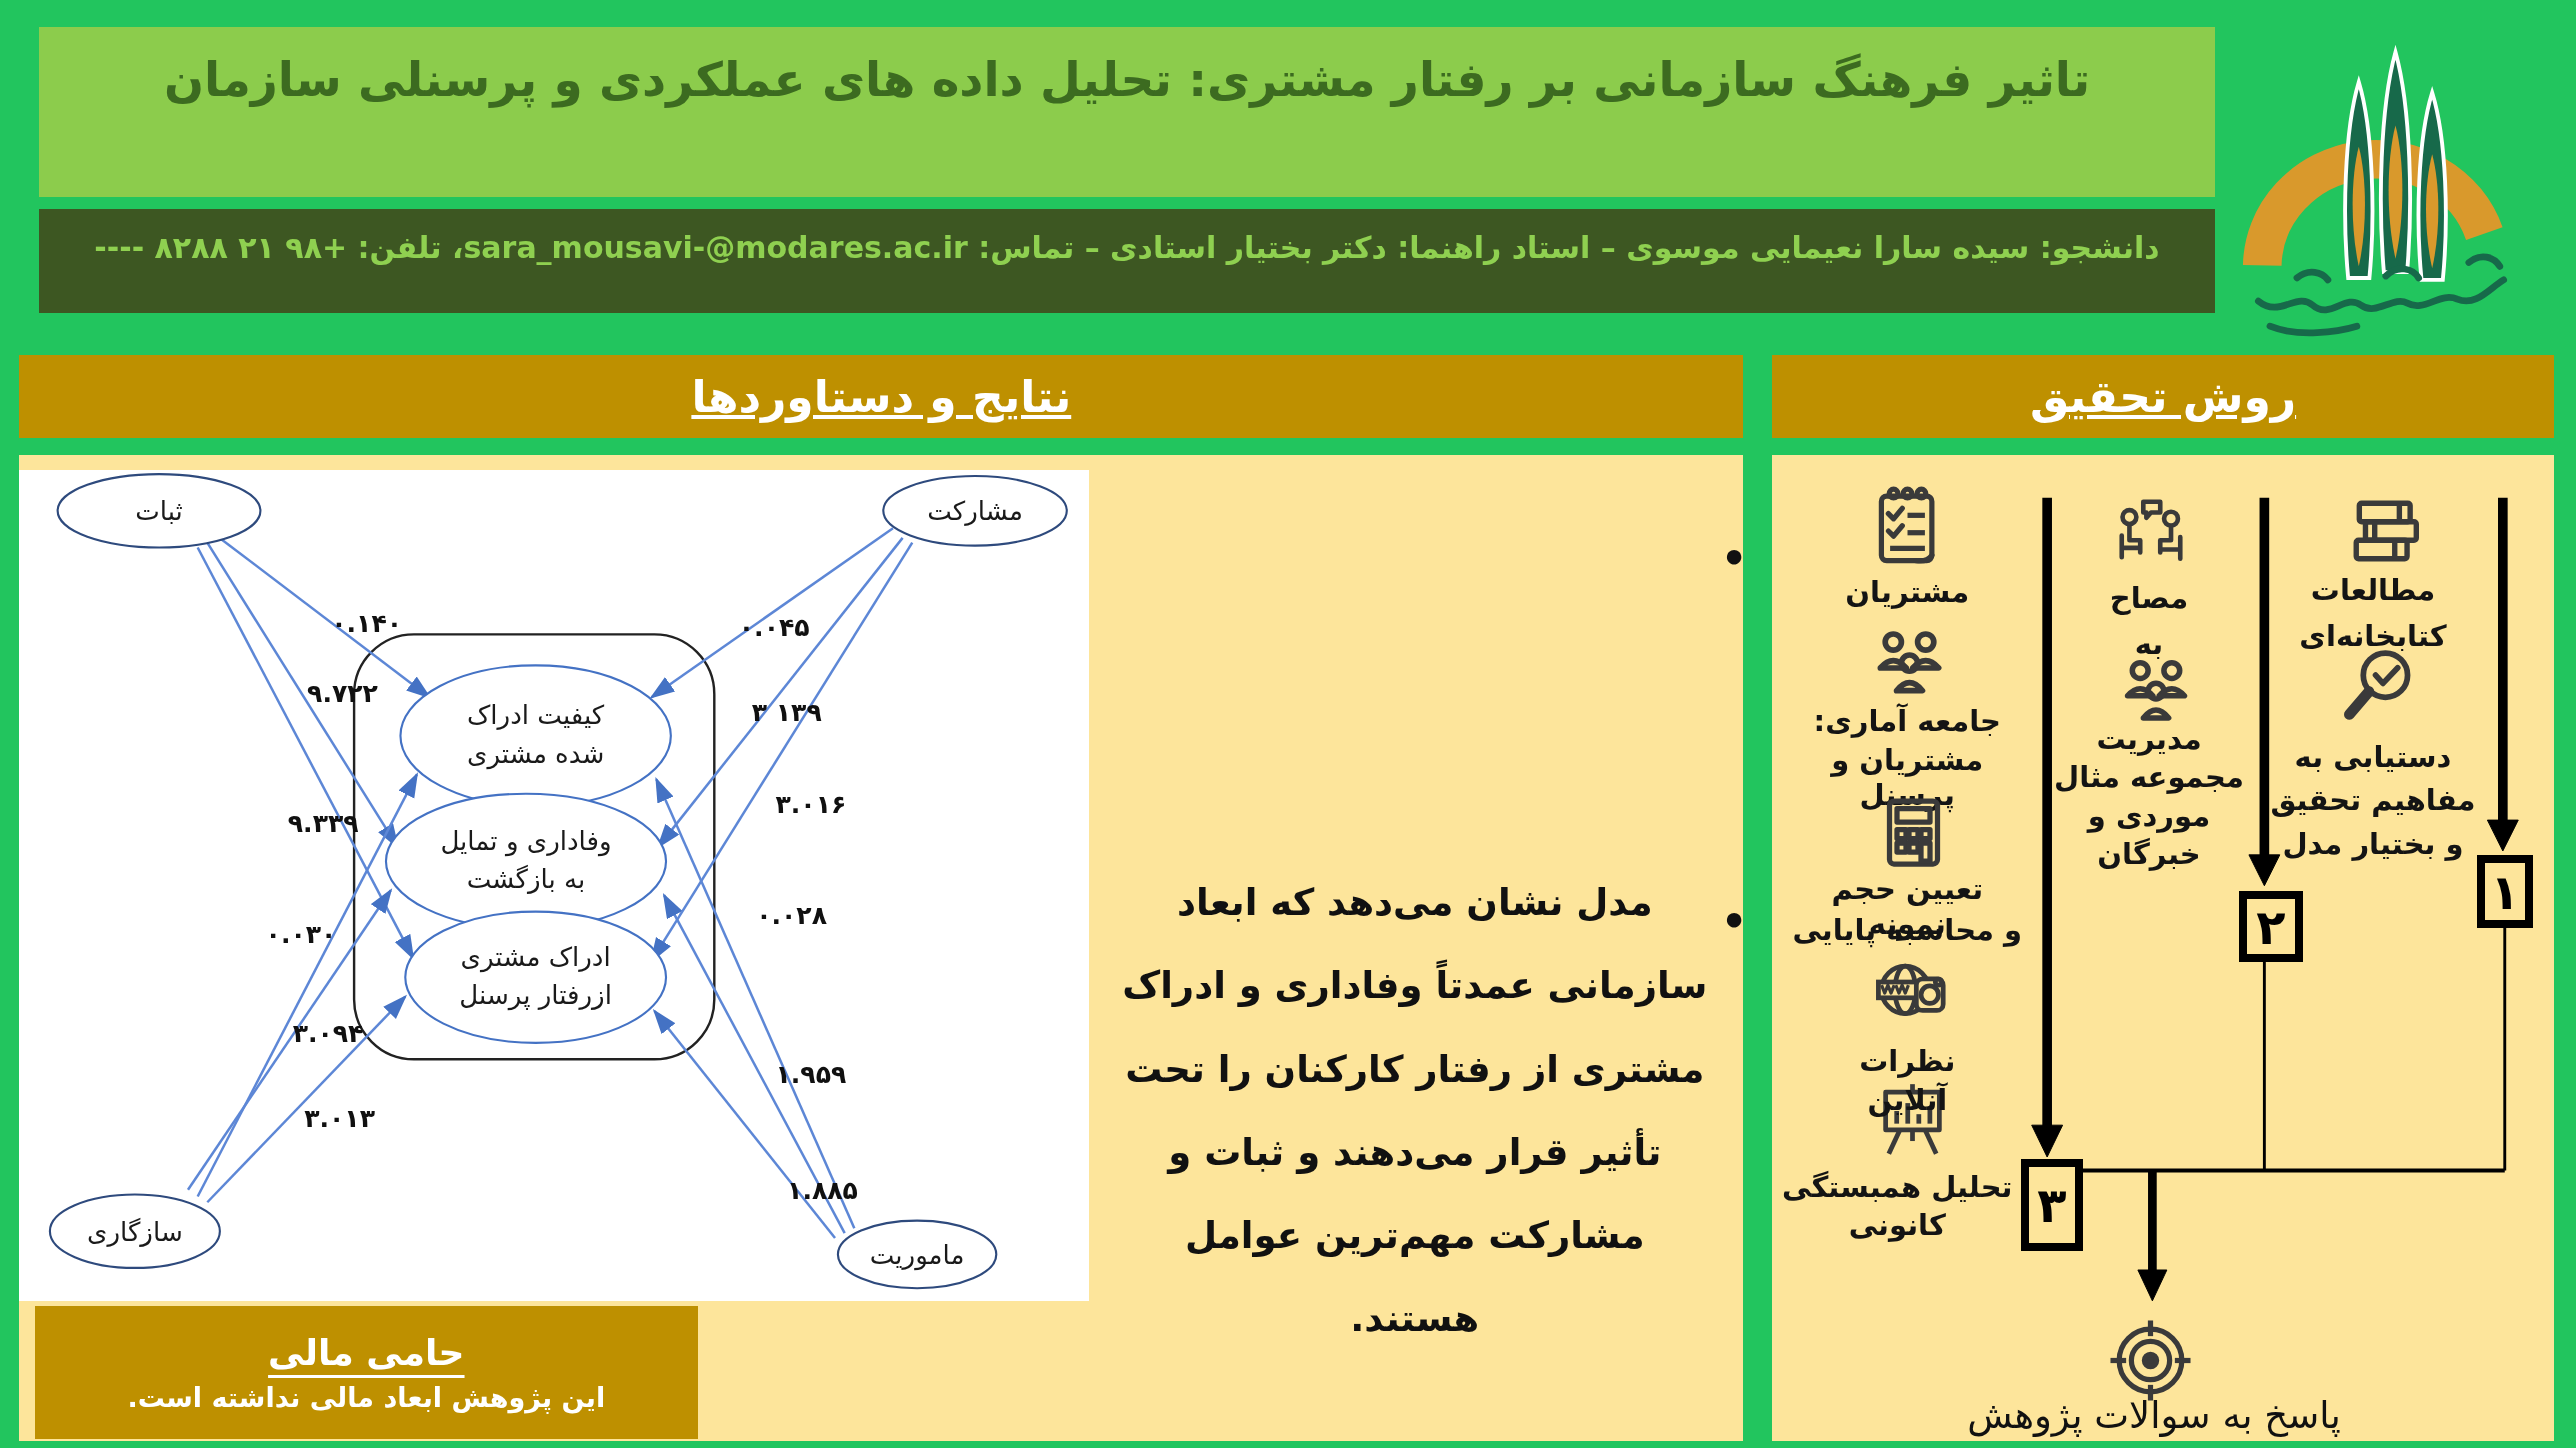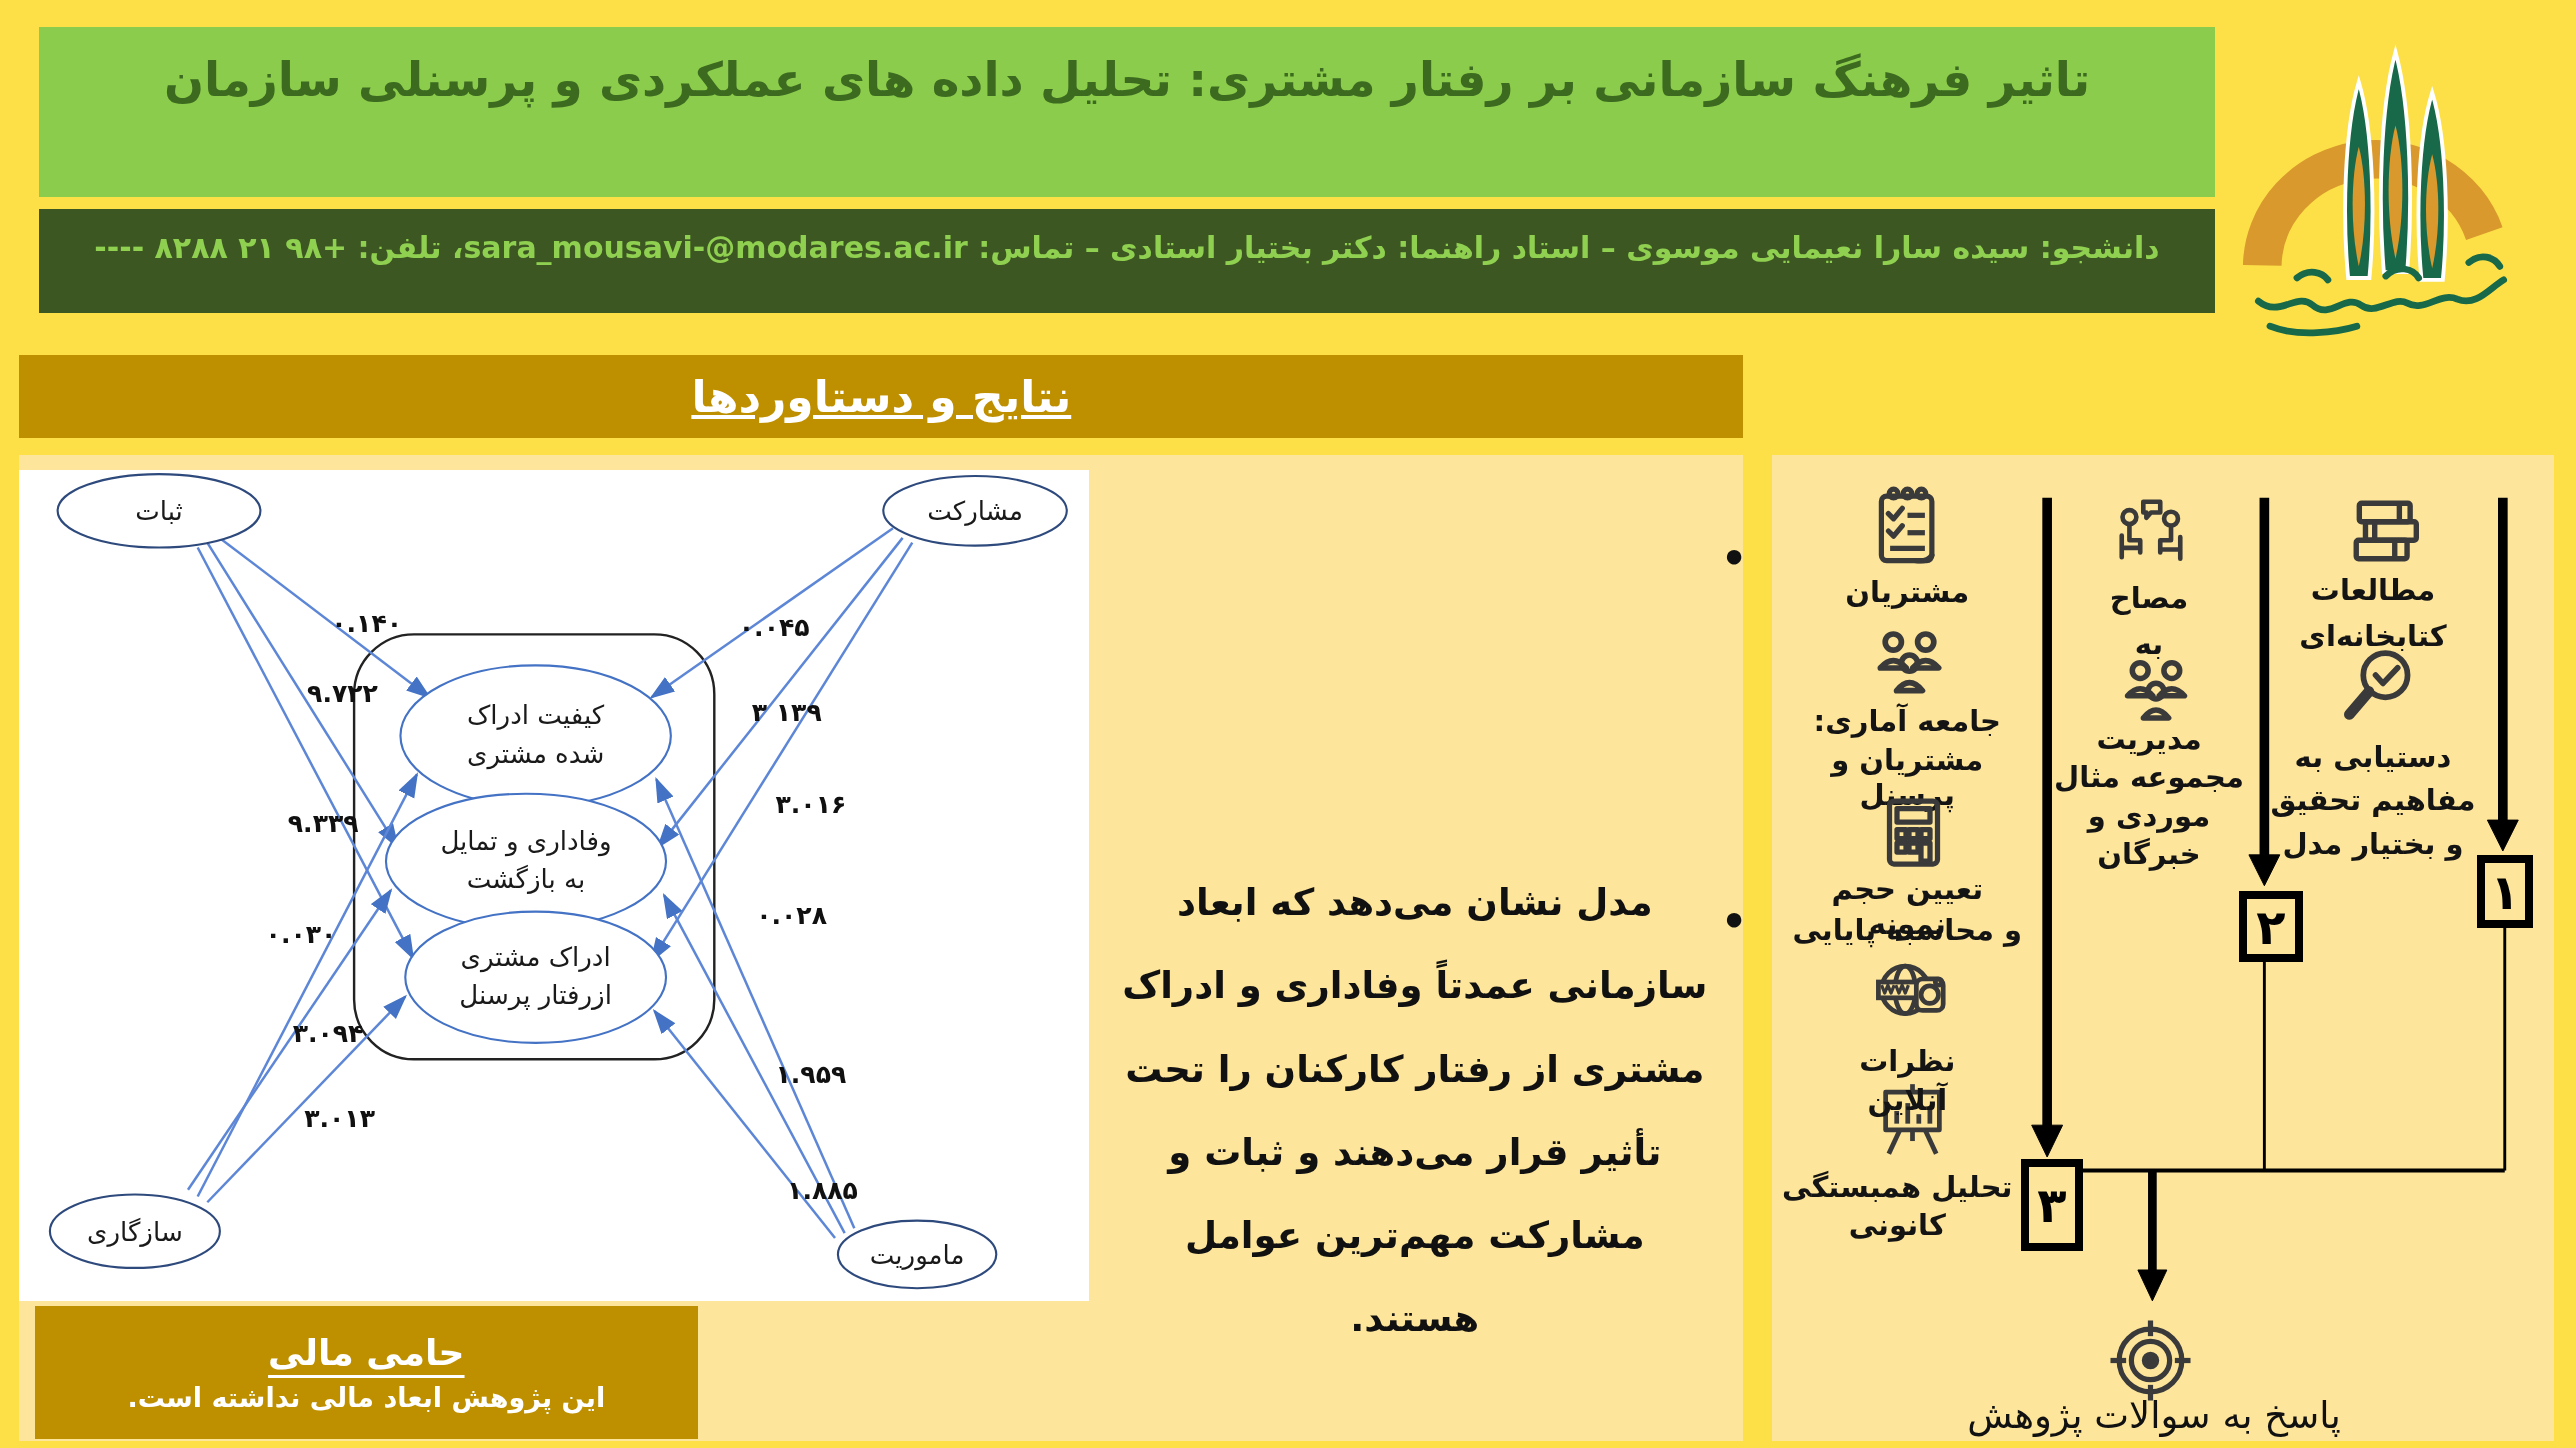--- a/index.html
+++ b/index.html
@@ -1,16 +1,16 @@
 <!DOCTYPE html>
 <html lang="fa"><head>
 <meta charset="utf-8">
 <style>
   html,body{margin:0;padding:0;background:#ffffff;}
-  .poster{position:relative;width:2576px;height:1449px;overflow:hidden;background:#fde047;
+  .poster{position:relative;width:2576px;height:1449px;overflow:hidden;background:#22c55e;
           font-family:"DejaVu Sans",sans-serif;}
   .abs{position:absolute;}
   .fa{direction:rtl;}
   
   .title-banner{left:39px;top:27px;width:2176px;height:170px;background:#8CCC4C;
                 display:flex;justify-content:center;align-items:flex-start;padding-top:25px;box-sizing:border-box;}
   .title-banner .t{font-size:47px;font-weight:bold;color:#3C6B20;text-align:center;}
   .byline-strip{left:39px;top:209px;width:2176px;height:104px;background:#3D5722;
                 display:flex;justify-content:center;align-items:flex-start;padding-top:21px;box-sizing:border-box;}
   .byline-strip .t{font-size:30px;font-weight:bold;color:#8FD050;text-align:right;}
@@ -73,20 +73,23 @@
         <path d="M58 268 C 70 258 84 262 90 270"></path>
         <path d="M150 266 C 162 254 178 258 184 268"></path>
         <path d="M236 252 C 248 242 262 246 268 256"></path>
         <path d="M30 318 C 60 330 100 324 120 318"></path>
       </g>
     </svg>
   </div>
 
   <div class="abs sec-header" style="left:19.3px;top:355px;width:1724px;">
     <div class="t fa">نتایج و دستاوردها</div>
+  </div>
+  <div class="abs sec-header" style="left:1772px;top:355px;width:782px;">
+    <div class="t fa">روش تحقیق</div>
   </div>
 
   <div class="abs panel" style="left:19.3px;top:455px;width:1724px;height:986px;">
 
     <div class="abs diagram-white">
       <svg width="1070" height="831" viewBox="0 0 1108 860">
         <defs>
           <marker id="ah" markerWidth="12" markerHeight="10" refX="9" refY="3.5" orient="auto">
             <path d="M0,0 L10,3.5 L0,7 Z" fill="#4472C4"></path>
           </marker>

